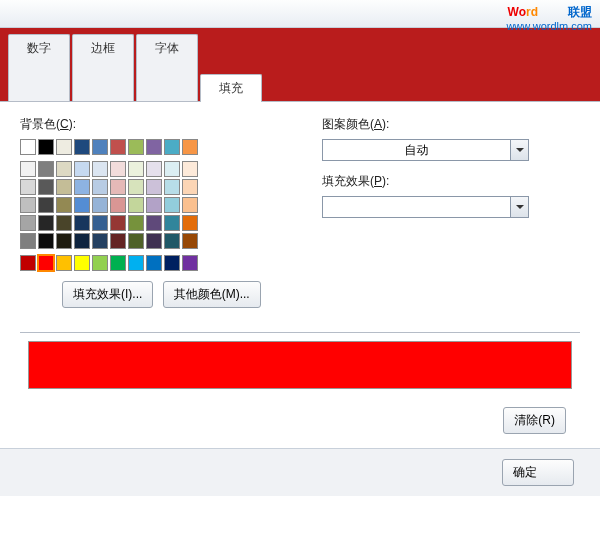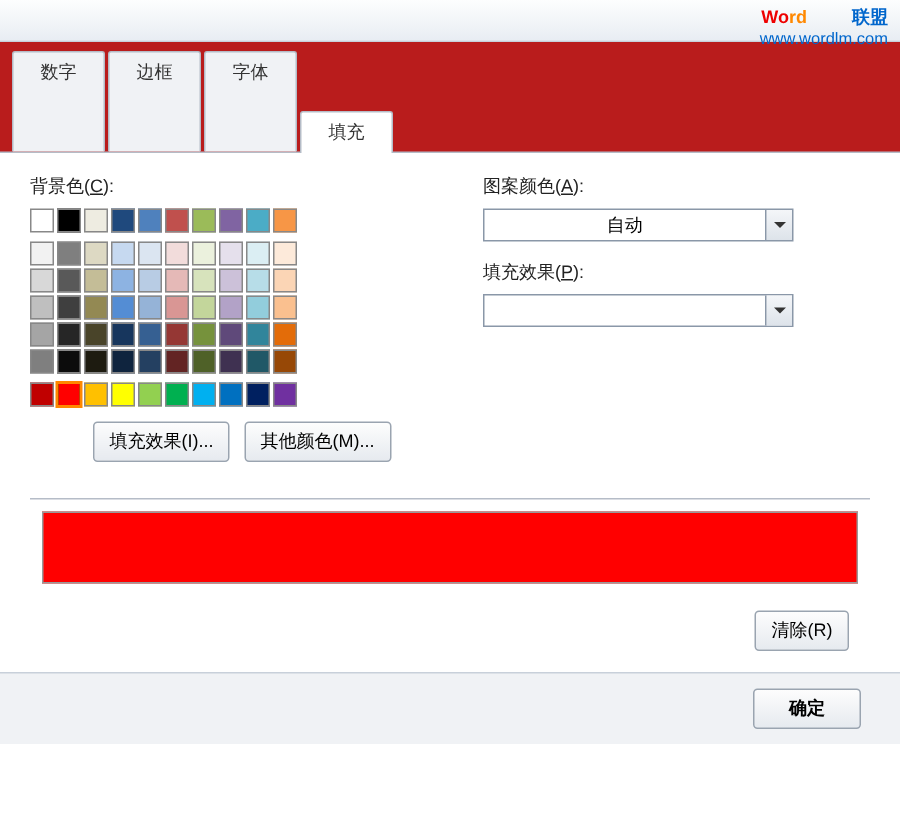--- a/index.html
+++ b/index.html
@@ -28,21 +28,21 @@
 .dropdown { width: 207px; height: 22px; border: 1px solid #8a97a8; background: #fff; display: flex; align-items: center; margin-bottom: 12px; }
 .dropdown-text { flex: 1; text-align: center; }
 .dropdown-arrow { width: 18px; height: 100%; border-left: 1px solid #8a97a8; background: linear-gradient(#f4f6f9,#dde3ea); display: flex; align-items: center; justify-content: center; cursor: pointer; }
 .dropdown-arrow::after { content: ""; border: 4px solid transparent; border-top-color: #333; margin-top: 3px; }
 .preview-area { margin: 10px 20px 0 20px; }
 .fieldset-label { color: #1a4f8a; padding-bottom: 3px; }
 .fieldset-line { border-top: 1px solid #b5bcc7; margin-bottom: 8px; }
 .preview-box { height: 48px; background: #f00; border: 1px solid #999; margin: 0 8px; }
 .bottom-row1 { display: flex; justify-content: flex-end; padding: 18px 28px 0 0; }
 .footer { border-top: 1px solid #c8d0da; margin-top: 14px; padding: 10px 20px; display: flex; justify-content: flex-end; gap: 8px; background: #f0f2f5; }
-.footer .btn { min-width: 72px; text-align: center; font-weight: bold; }
+.footer .btn { min-width: 72px; text-align: left; }
 </style>
 </head>
 <body>
 
 <div class="titlebar">
   <div class="watermark">
     <div class="w1">
       <span class="red">Wo</span><span class="orange">rd</span><span class="blue">联盟</span>
     </div>
     <div class="w2">www.wordlm.com</div>

